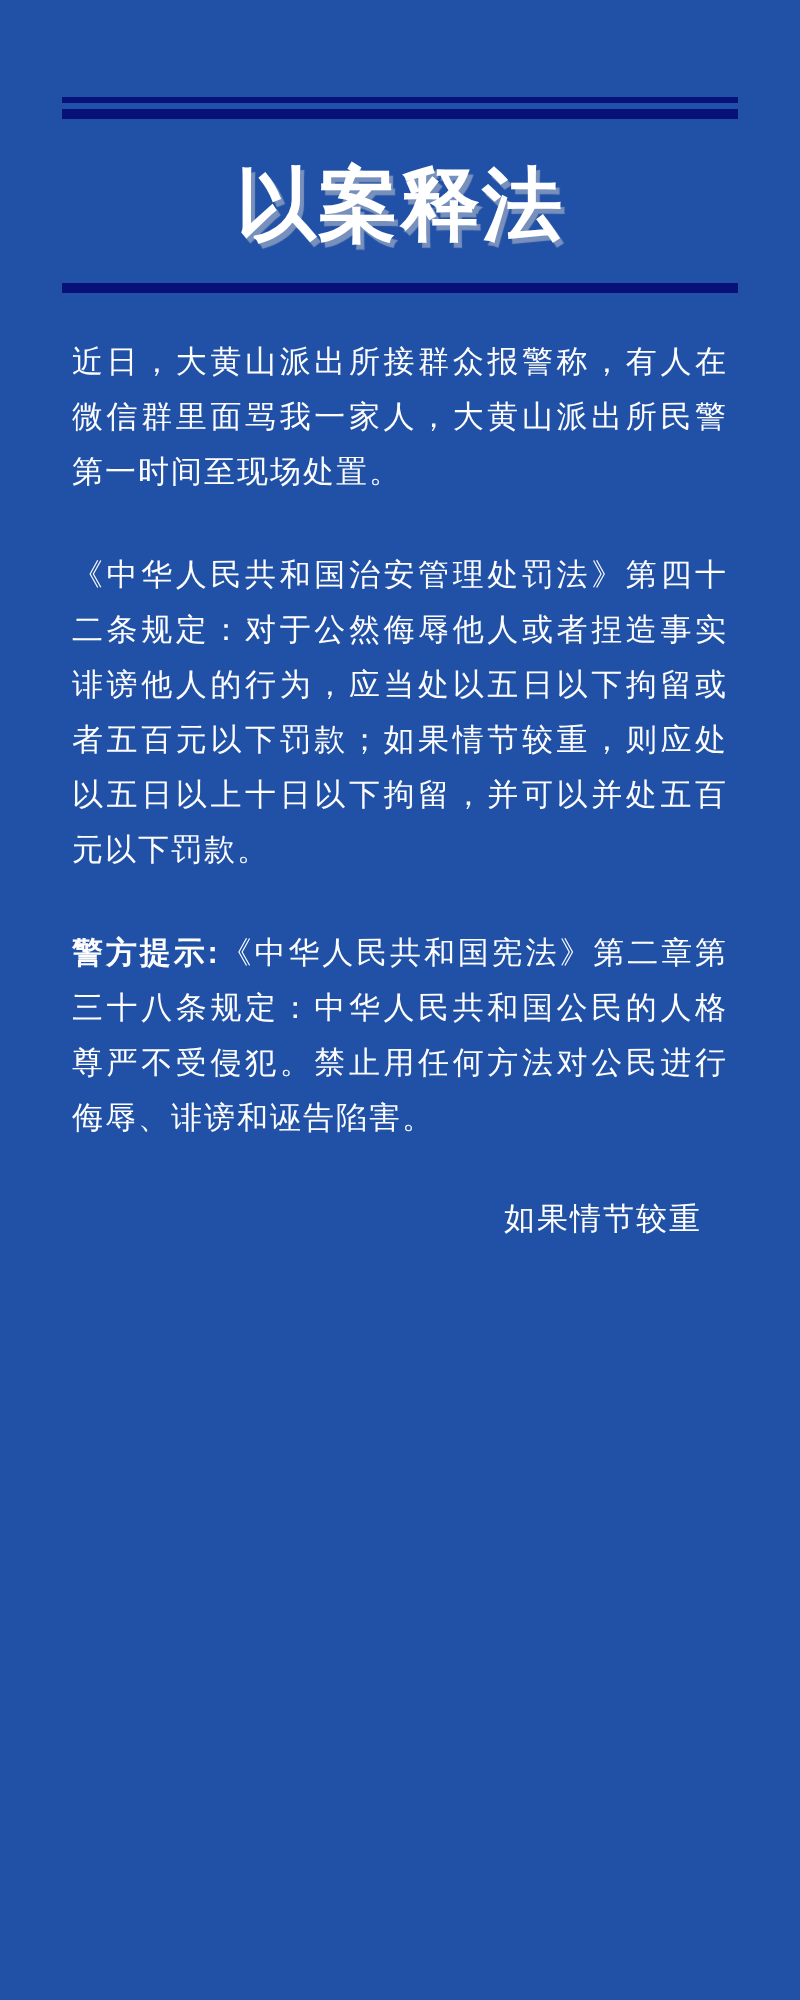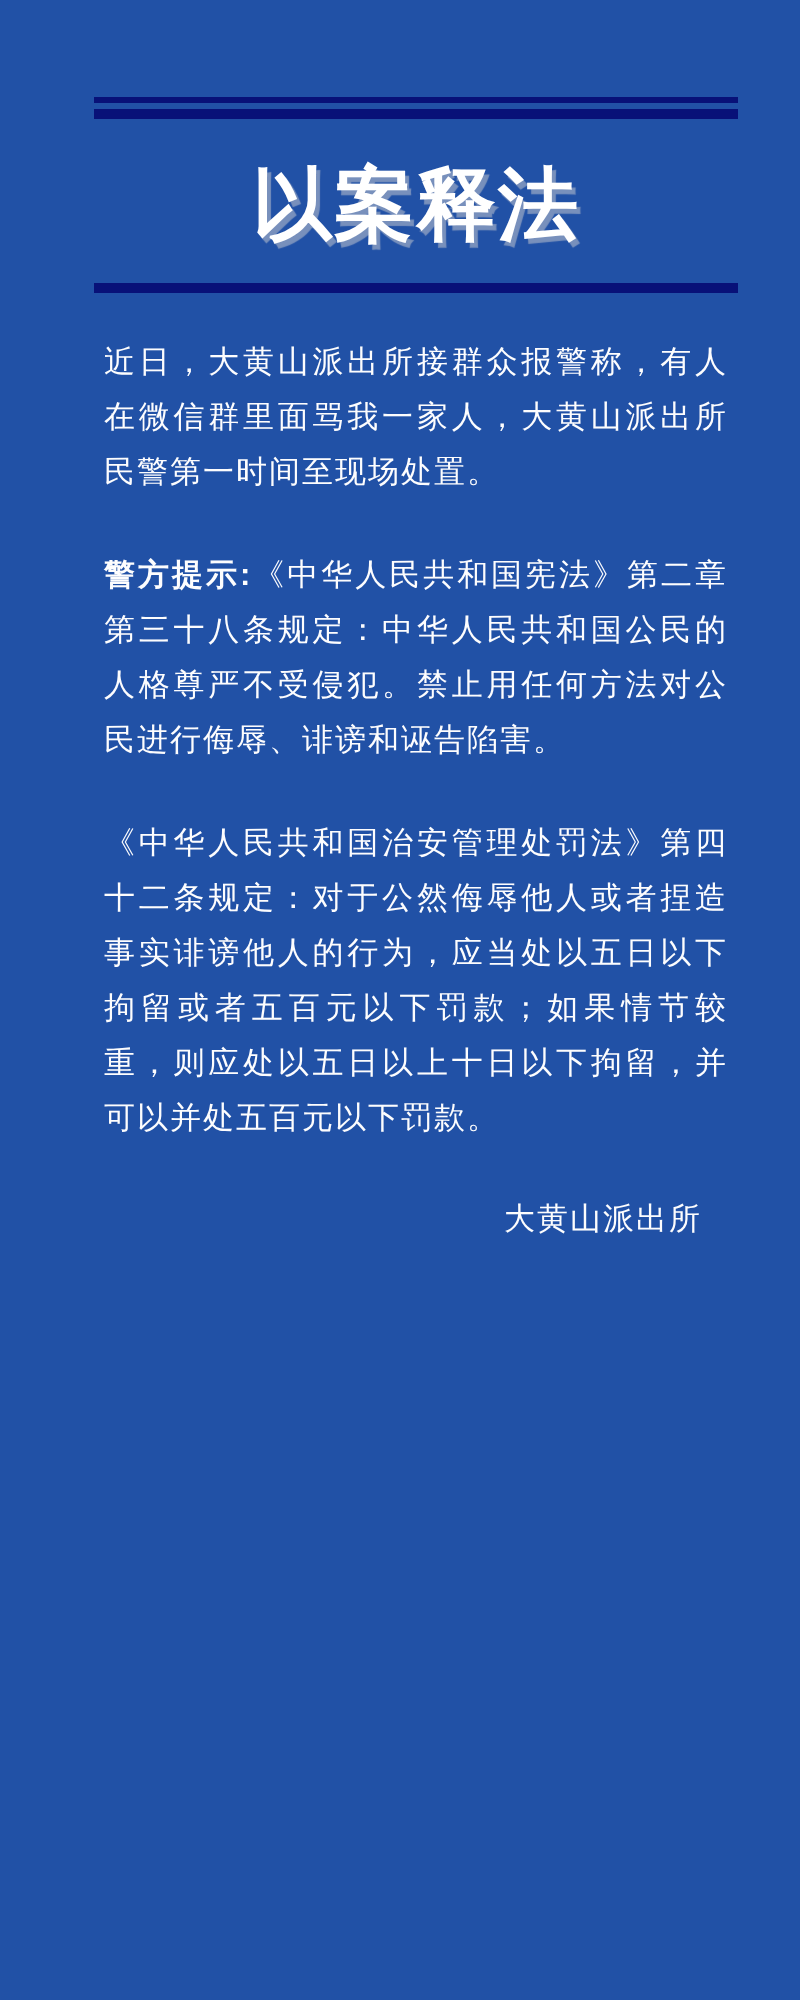--- a/index.html
+++ b/index.html
@@ -9,21 +9,21 @@
     --title-shadow:rgba(168,178,200,0.65);
   }
   *{box-sizing:border-box;}
   html,body{margin:0;padding:0;}
   body{
     width:800px;height:2000px;overflow:hidden;
     background:var(--bg);
     font-family:"Liberation Sans","DejaVu Sans",sans-serif;
     color:var(--text);
   }
-  .poster{width:800px;height:1460px;position:relative;padding-left:32px;}
+  .poster{width:800px;height:1460px;position:relative;}
   .rules{padding-top:97px;margin:0 62px;}
   .rule{background:var(--rule);}
   .rule.thin{height:6px;}
   .rule.thick{height:10px;}
   .rule.gap{margin-top:6px;}
   .title{
     margin:46px 0 0;
     text-align:center;
     font-size:80px;
     line-height:1;
@@ -71,23 +71,23 @@
     <div class="rule thin"></div>
     <div class="rule thick gap"></div>
   </div>
 
   <h1 class="title">以案释法</h1>
 
   <div class="rule thick mid-rule"></div>
 
   <div class="content">
       <p>近日，大黄山派出所接群众报警称，有人在微信群里面骂我一家人，大黄山派出所民警第一时间至现场处置。</p>
+      <p>《中华人民共和国治安管理处罚法》第四十二条规定：对于公然侮辱他人或者捏造事实诽谤他人的行为，应当处以五日以下拘留或者五百元以下罚款；如果情节较重，则应处以五日以上十日以下拘留，并可以并处五百元以下罚款。</p>
       <p><strong>警方提示:</strong>《中华人民共和国宪法》第二章第三十八条规定：中华人民共和国公民的人格尊严不受侵犯。禁止用任何方法对公民进行侮辱、诽谤和诬告陷害。</p>
-      <p>《中华人民共和国治安管理处罚法》第四十二条规定：对于公然侮辱他人或者捏造事实诽谤他人的行为，应当处以五日以下拘留或者五百元以下罚款；如果情节较重，则应处以五日以上十日以下拘留，并可以并处五百元以下罚款。</p>
     </div>
 
   <div class="signature">
     <div class="sig-inner">
-      <div>大黄山派出所</div>
+      <div>如果情节较重</div>
     </div>
   </div>
 
 </div>
 
 </body></html>

